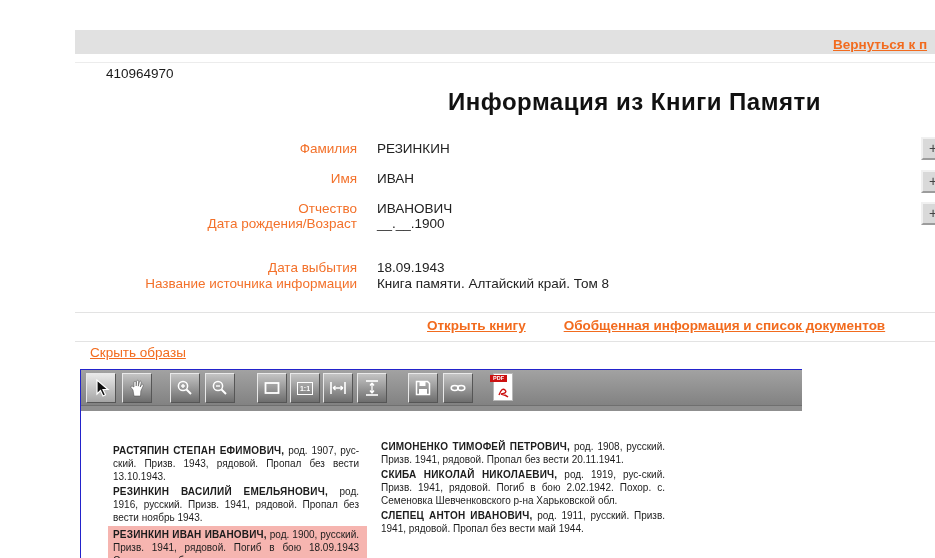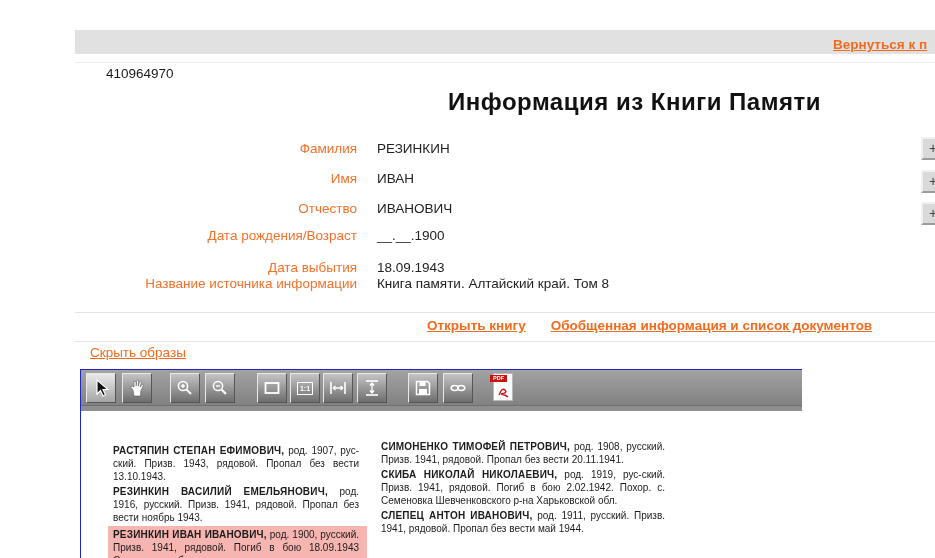--- a/index.html
+++ b/index.html
@@ -25,21 +25,21 @@
   .field-value { position:absolute; left:377px; font-size:13.5px; color:#222; white-space:nowrap; }
 
   
   .edge-btn { position:absolute; left:921px; width:24px; height:23px; background:#d9d9d9;
               border:2px outset #f0f0f0; color:#444; font-size:14px; line-height:18px;
               text-align:center; cursor:pointer; }
 
   .hr2 { position:absolute; left:75px; top:312px; width:860px; height:1px; background:#e3e3e3; }
   .hr3 { position:absolute; left:75px; top:341px; width:860px; height:1px; background:#e3e3e3; }
 
-  .links-row { position:absolute; left:427px; top:318px; display:flex; gap:25px; white-space:nowrap; }
+  .links-row { position:absolute; left:427px; top:318px; display:flex; gap:38px; white-space:nowrap; }
   .action-link { font-size:13.5px; font-weight:bold; color:#f26b1e; text-decoration:underline; cursor:pointer; }
   .hide-images { position:absolute; left:90px; top:345px; font-size:13.5px; color:#f26b1e;
                  text-decoration:underline; cursor:pointer;text-align:center; }
 
   
   .viewer { position:absolute; left:80px; top:369px; width:722px; height:189px;
             border-top:1px solid #2323cc; border-left:1px solid #2323cc; background:#3b82f6; }
   .toolbar { position:absolute; left:0; top:0; width:100%; height:35px;
              background:linear-gradient(180deg,#a2a2a2,#828282); }
   .tb-btn { position:absolute; top:3px; width:30px; height:30px;
@@ -89,21 +89,21 @@
     <div class="field-value">РЕЗИНКИН</div>
   </div>
   <div class="field-row" style="top:171px">
     <div class="field-label">Имя</div>
     <div class="field-value">ИВАН</div>
   </div>
   <div class="field-row" style="top:201px">
     <div class="field-label">Отчество</div>
     <div class="field-value">ИВАНОВИЧ</div>
   </div>
-  <div class="field-row" style="top:228px">
+  <div class="field-row" style="top:216px">
     <div class="field-label">Дата рождения/Возраст</div>
     <div class="field-value">__.__.1900</div>
   </div>
   <div class="field-row" style="top:260px">
     <div class="field-label">Дата выбытия</div>
     <div class="field-value">18.09.1943</div>
   </div>
   <div class="field-row" style="top:276px">
     <div class="field-label">Название источника информации</div>
     <div class="field-value">Книга памяти. Алтайский край. Том 8</div>

